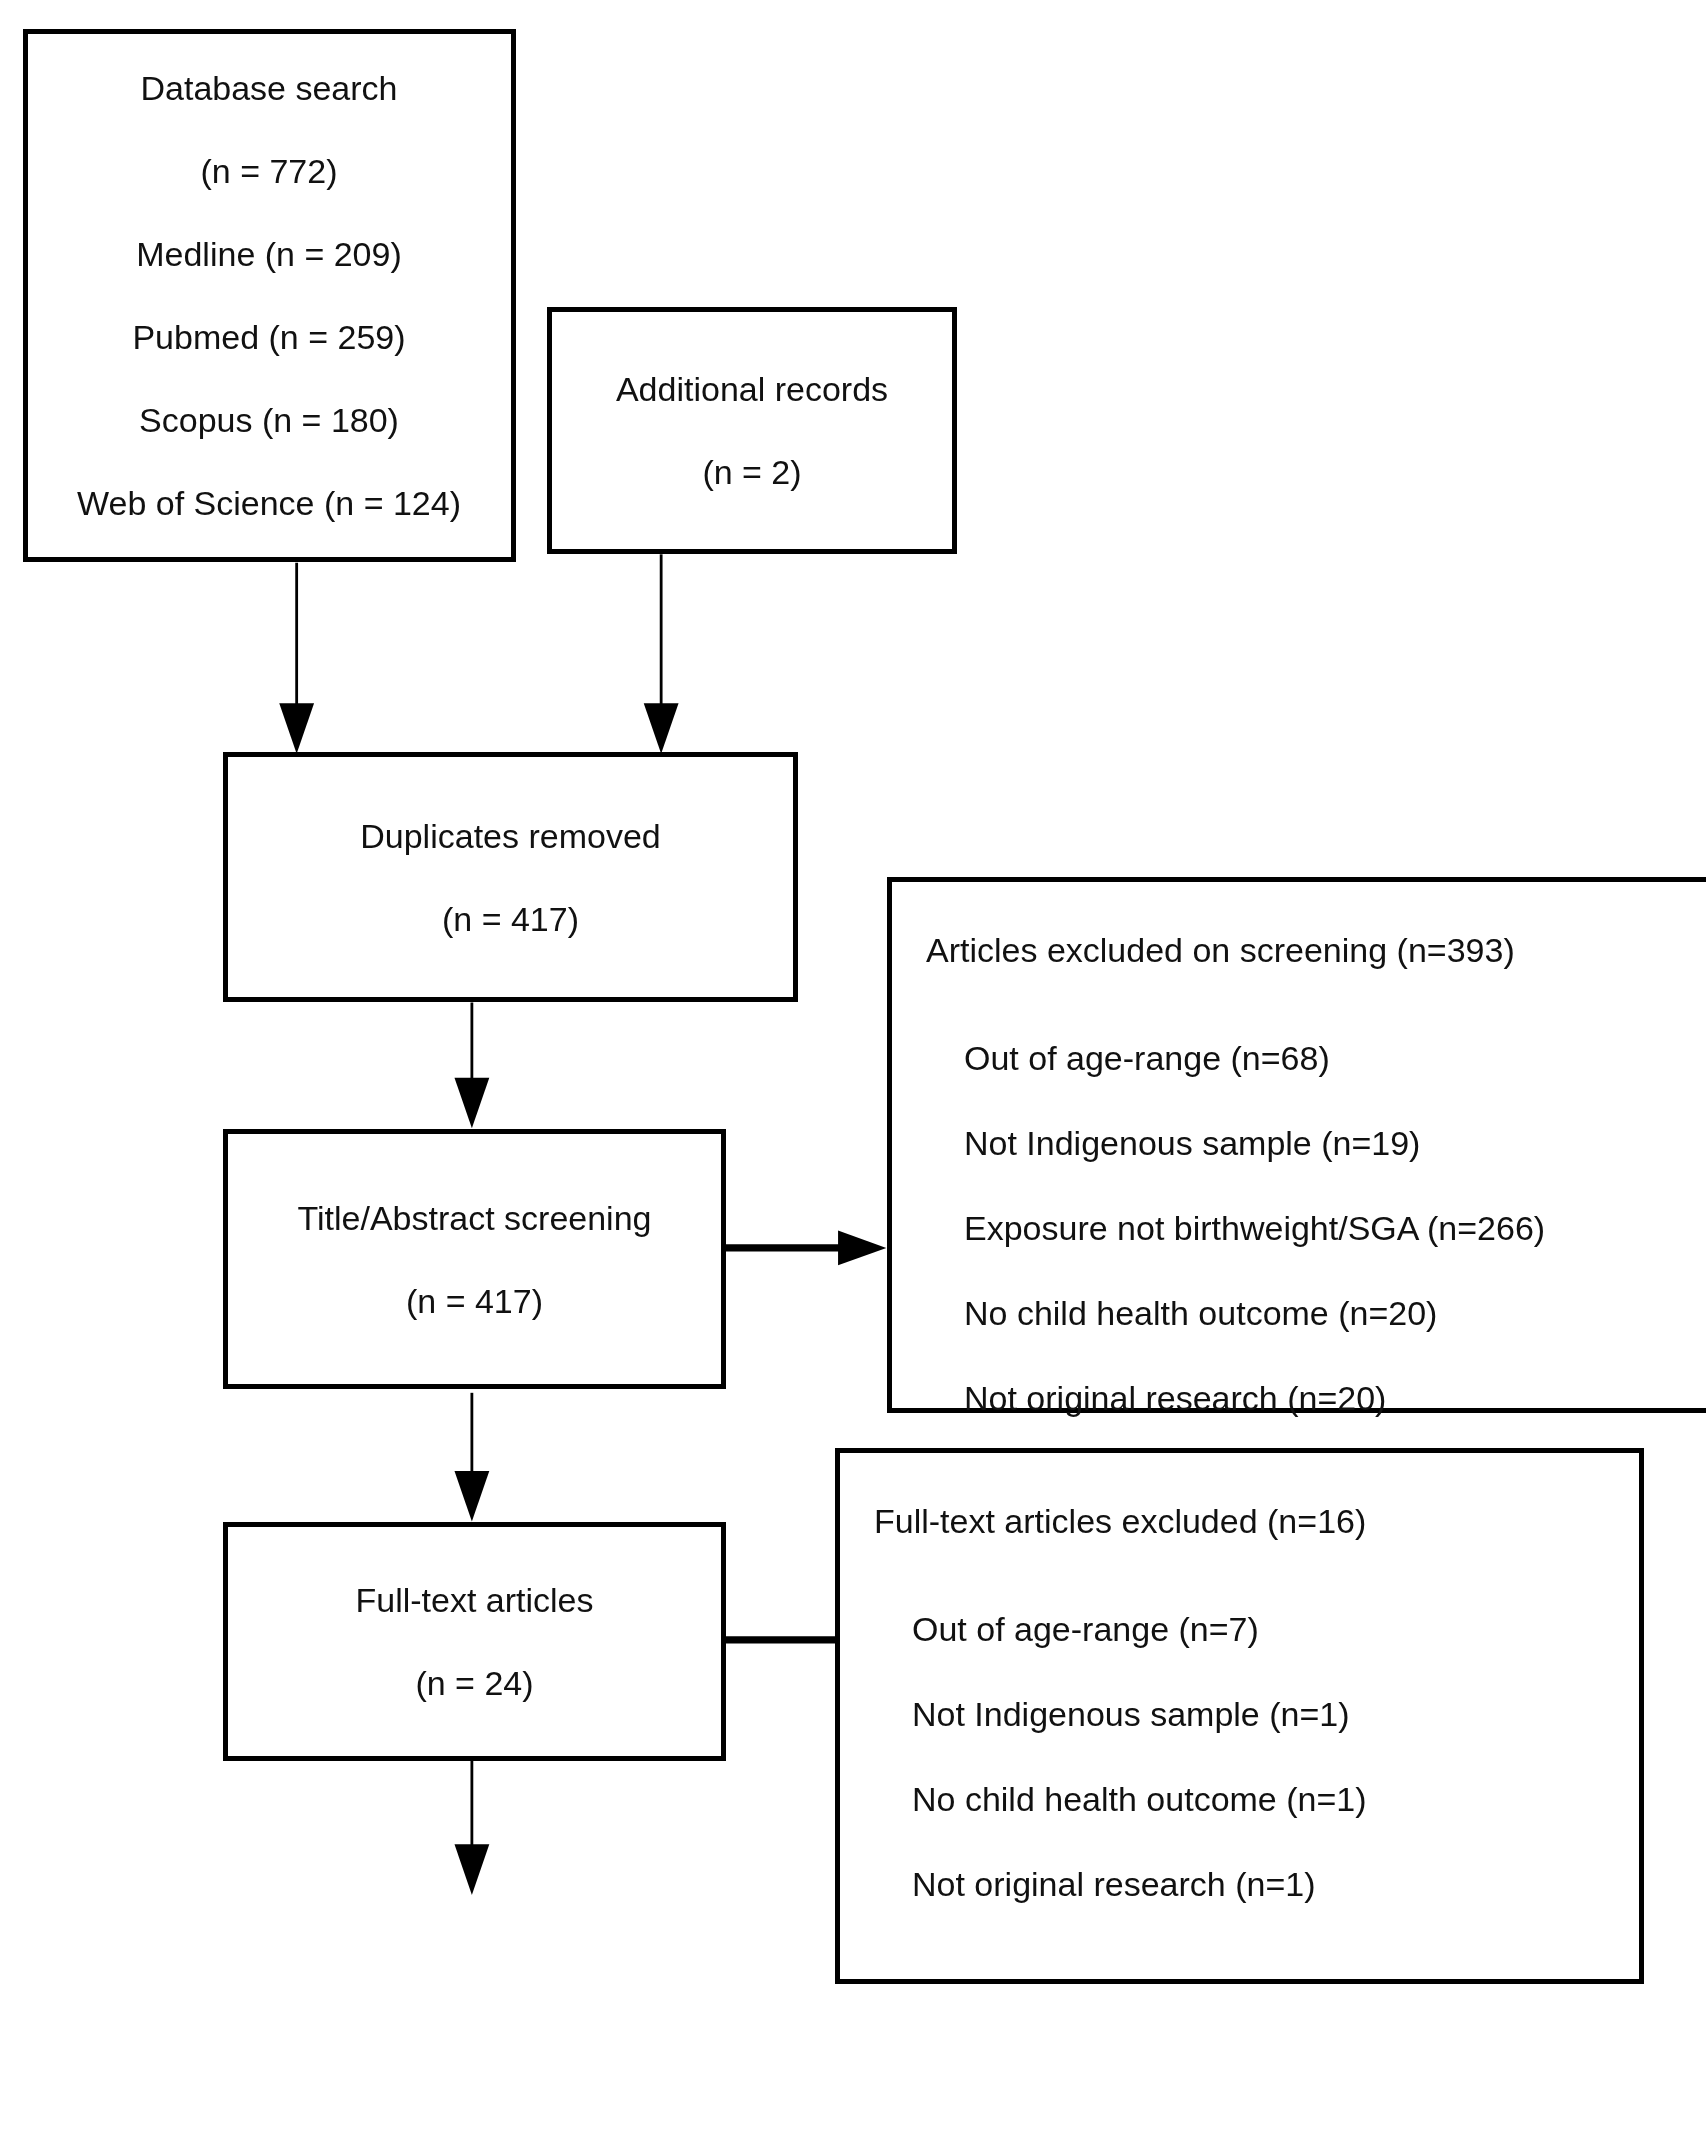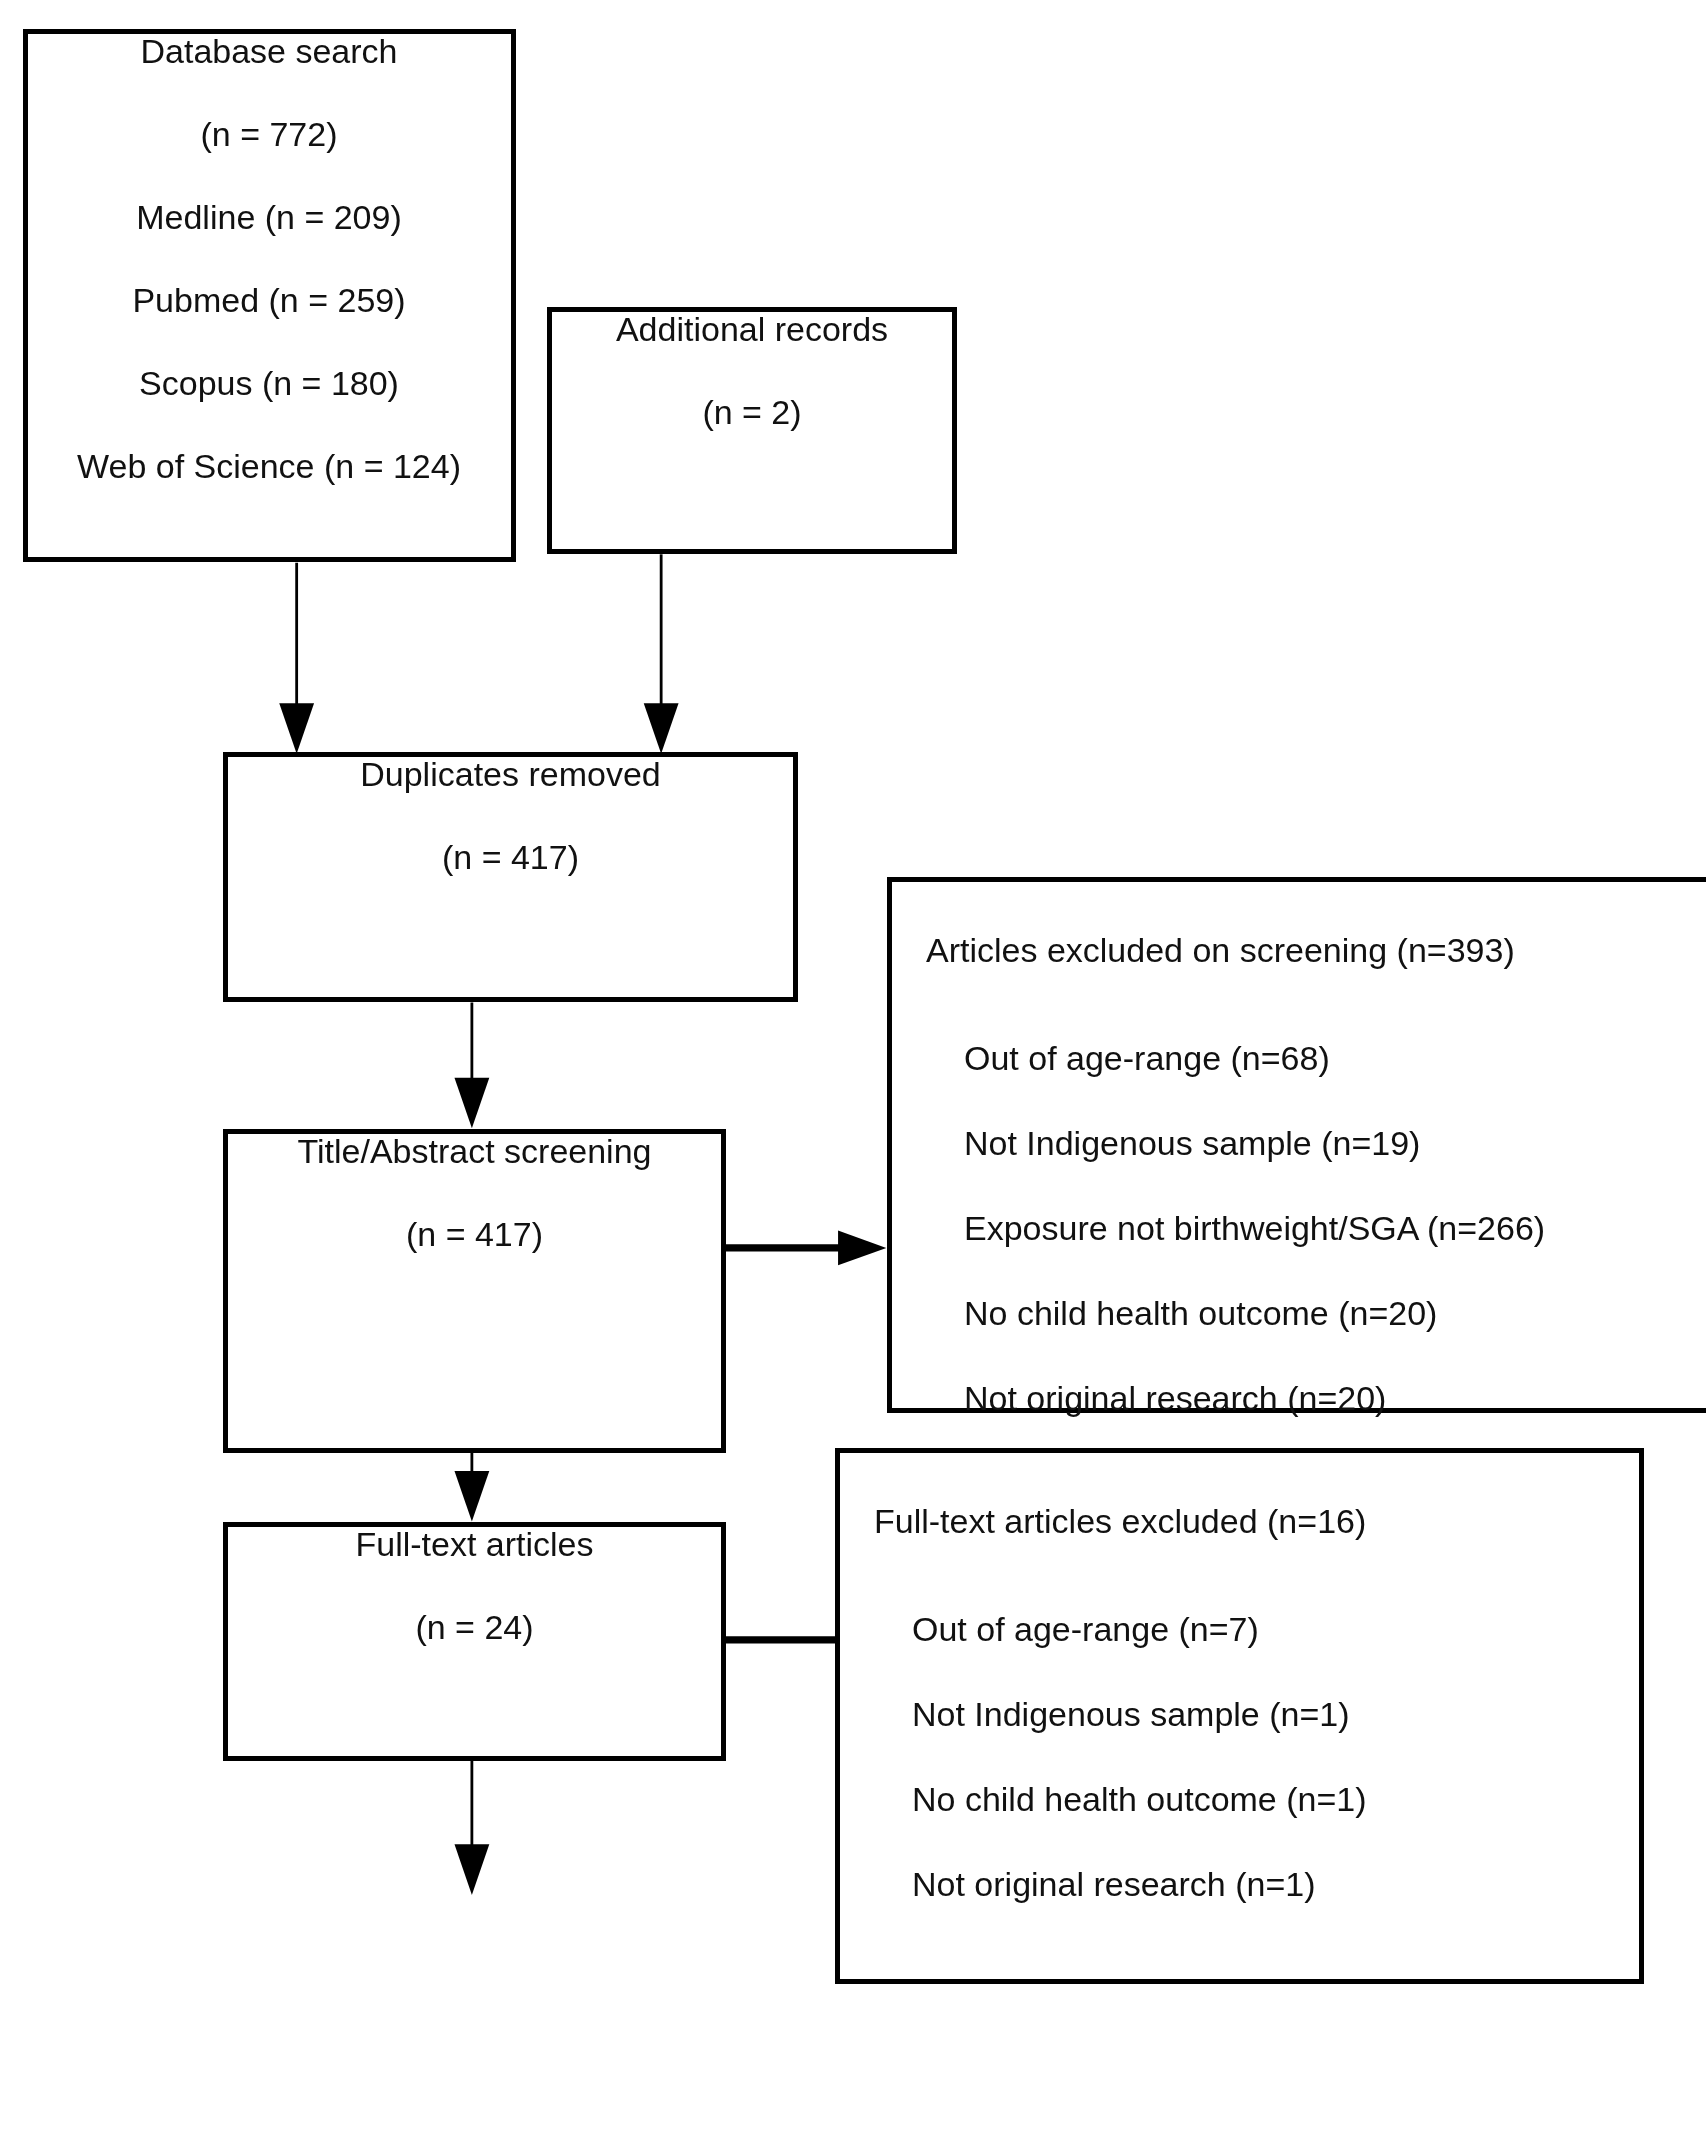--- a/index.html
+++ b/index.html
@@ -16,20 +16,21 @@
     color: #111111;
   }
   .box {
     position: absolute;
     box-sizing: border-box;
     border: 5.6px solid #000000;
     background: #ffffff;
     display: flex;
     flex-direction: column;
     align-items: center;
+    justify-content: center;
     gap: 49px;
     font-size: 34px;
     line-height: 1;
     text-align: center;
   }
   .box .line {
     white-space: nowrap;
   }
   .excl-box {
     align-items: flex-start;
@@ -121,21 +122,21 @@
 
   <div class="box excl-box" style="left:887px; top:877px; width:919px; height:536px;">
     <span class="excl-title">Articles excluded on screening (n=393)</span>
     <span class="excl-item">Out of age-range (n=68)</span>
     <span class="excl-item">Not Indigenous sample (n=19)</span>
     <span class="excl-item">Exposure not birthweight/SGA (n=266)</span>
     <span class="excl-item">No child health outcome (n=20)</span>
     <span class="excl-item">Not original research (n=20)</span>
   </div>
 
-  <div class="box" style="left:223px; top:1129px; width:503px; height:324px; ">
+  <div class="box" style="left:223px; top:1129px; width:503px; height:260px; ">
     <span class="line">Title/Abstract screening</span>
     <span class="line">(n = 417)</span>
   </div>
 
   <div class="box excl-box" style="left:835px; top:1448px; width:809px; height:536px;">
     <span class="excl-title">Full-text articles excluded (n=16)</span>
     <span class="excl-item">Out of age-range (n=7)</span>
     <span class="excl-item">Not Indigenous sample (n=1)</span>
     <span class="excl-item">No child health outcome (n=1)</span>
     <span class="excl-item">Not original research (n=1)</span>

